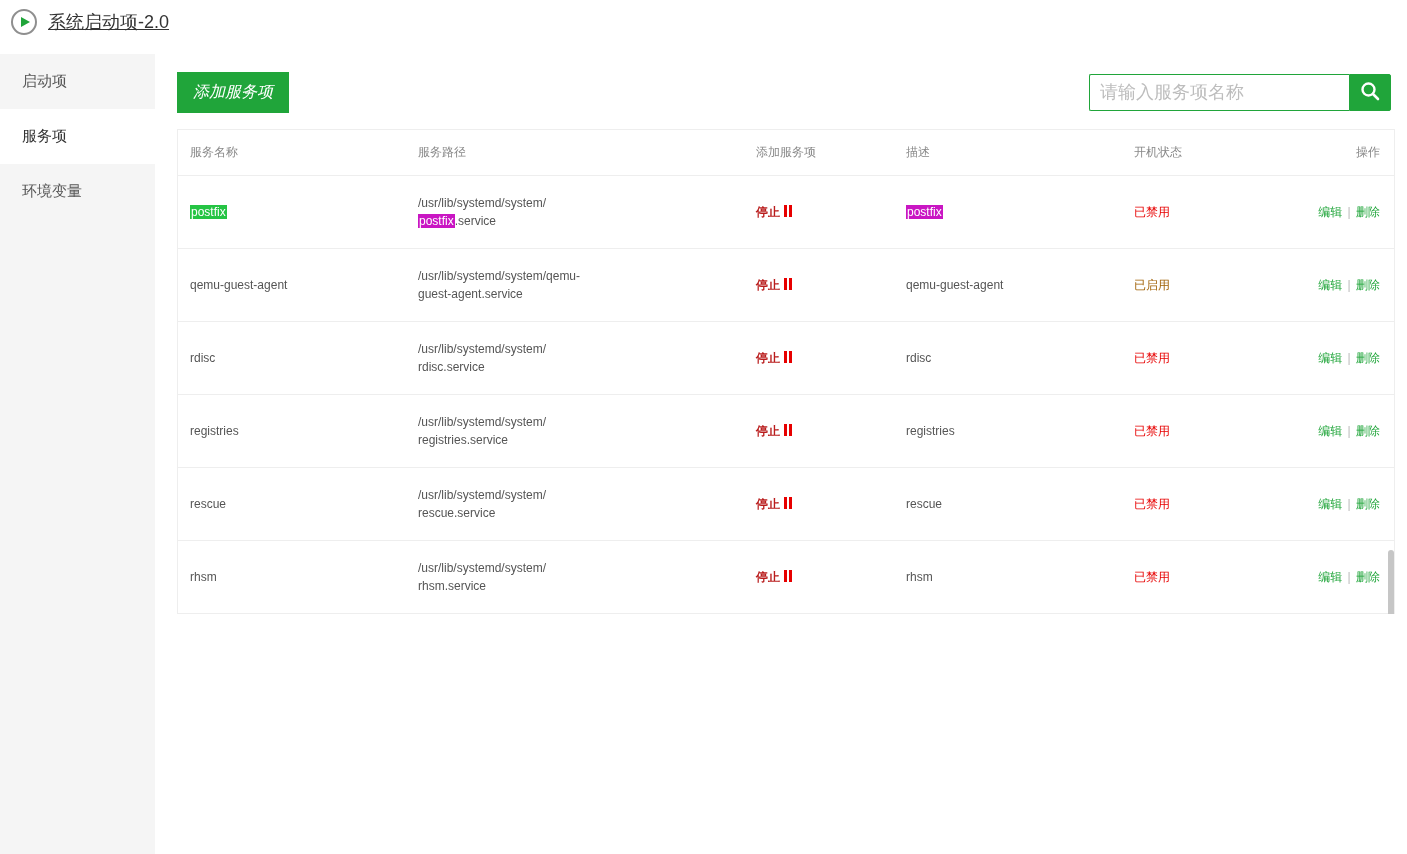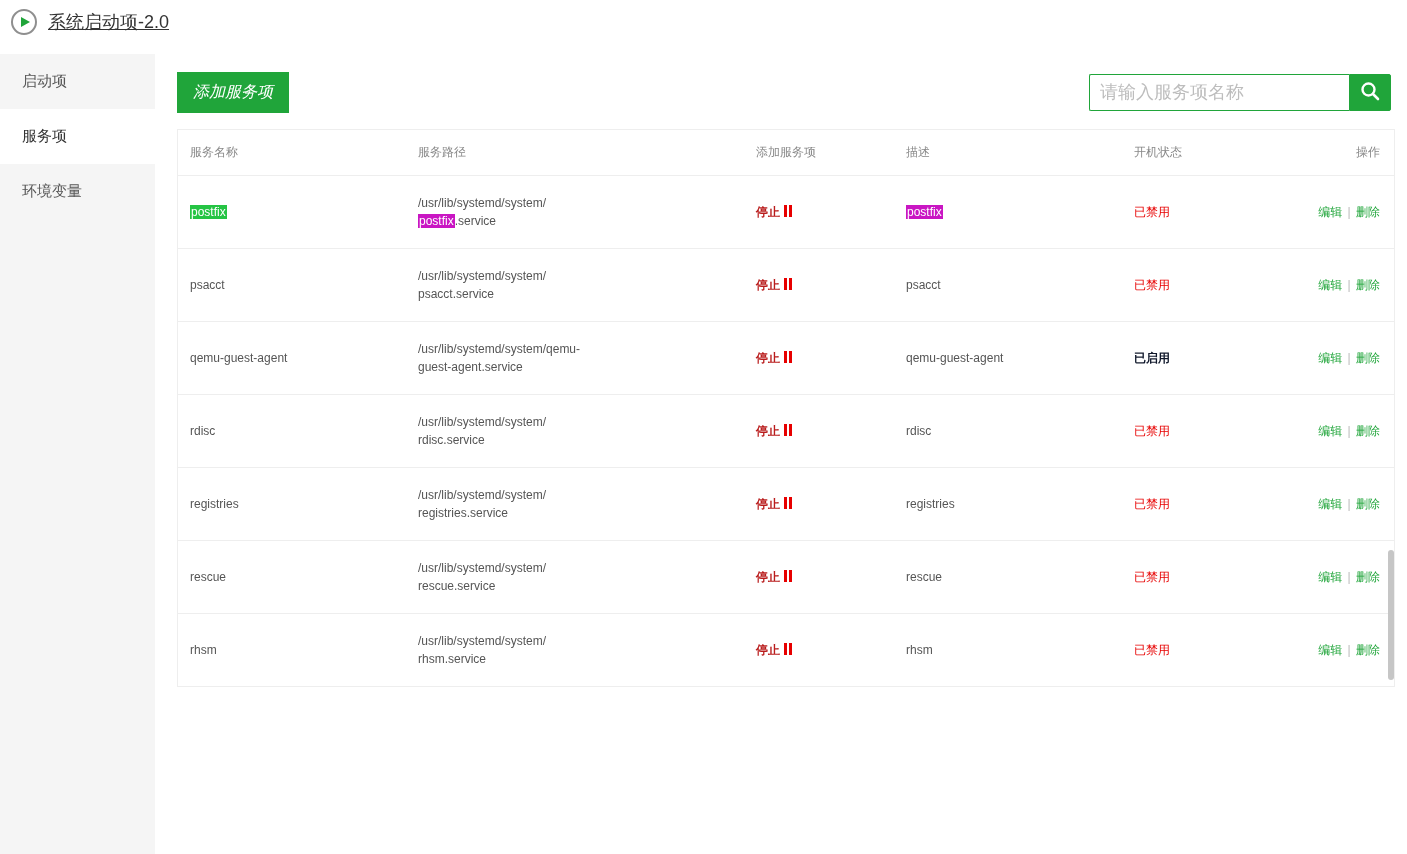--- a/index.html
+++ b/index.html
@@ -130,21 +130,21 @@
   .col-desc   { width: 228px; }
   .col-boot   { width: 160px; }
   .col-op     { text-align: right; padding-right: 14px;}
   th.col-op   { text-align: right; padding-right: 14px;}
   .status { color: #b91c1c; font-weight: 700; }
   .pause-icon { display:inline-block; vertical-align: -1px; margin-left:2px;}
   .pause-icon span {
     display:inline-block; width:3px; height:12px; background:#e70000; margin-left:2px;
   }
   .boot-disabled { color: #e70000; }
-  .boot-enabled  { color: #0f172a; font-weight: bold; }
+  .boot-enabled  { color: #a16207; }
   .op-link { color: #20a53a; cursor: pointer; }
   .op-sep  { color: #bbb; margin: 0 2px; }
   .hl-green {
     background: #25c444;
     color: #fff;
     padding: 0 1px;
   }
   .hl-magenta {
     background: #c916c3;
     color: #fff;
@@ -224,28 +224,20 @@
         <tbody id="tbody">
             <tr>
               <td><span class="hl-green">postfix</span></td>
               <td class="path-cell">/usr/lib/systemd/system/<br><span class="hl-magenta">postfix</span>.service</td>
               <td><span class="status">停止</span><span class="pause-icon"><span></span><span></span></span></td>
               <td><span class="hl-magenta">postfix</span></td>
               <td><span class="boot-disabled">已禁用</span></td>
               <td class="col-op"><span class="op-link">编辑</span><span class="op-sep"> | </span><span class="op-link">删除</span></td>
             </tr>
             <tr>
-              <td>psacct</td>
-              <td class="path-cell">/usr/lib/systemd/system/<br>psacct.service</td>
-              <td><span class="status">停止</span><span class="pause-icon"><span></span><span></span></span></td>
-              <td>psacct</td>
-              <td><span class="boot-disabled">已禁用</span></td>
-              <td class="col-op"><span class="op-link">编辑</span><span class="op-sep"> | </span><span class="op-link">删除</span></td>
-            </tr>
-            <tr>
               <td>qemu-guest-agent</td>
               <td class="path-cell">/usr/lib/systemd/system/qemu-<br>guest-agent.service</td>
               <td><span class="status">停止</span><span class="pause-icon"><span></span><span></span></span></td>
               <td>qemu-guest-agent</td>
               <td><span class="boot-enabled">已启用</span></td>
               <td class="col-op"><span class="op-link">编辑</span><span class="op-sep"> | </span><span class="op-link">删除</span></td>
             </tr>
             <tr>
               <td>rdisc</td>
               <td class="path-cell">/usr/lib/systemd/system/<br>rdisc.service</td>

